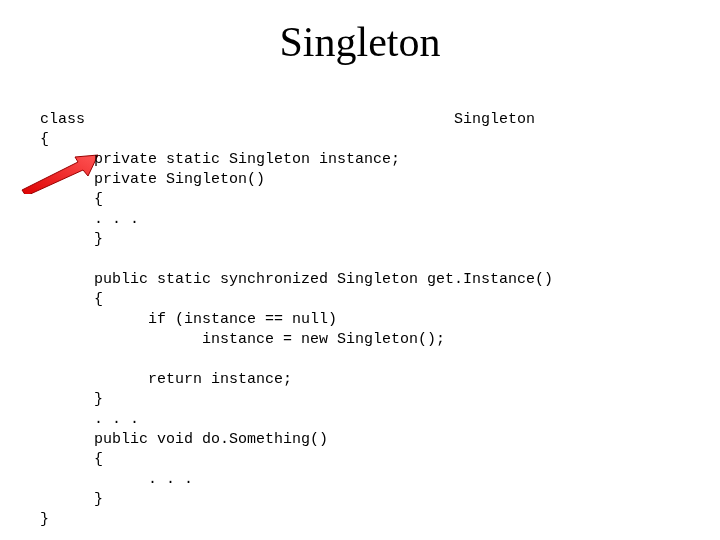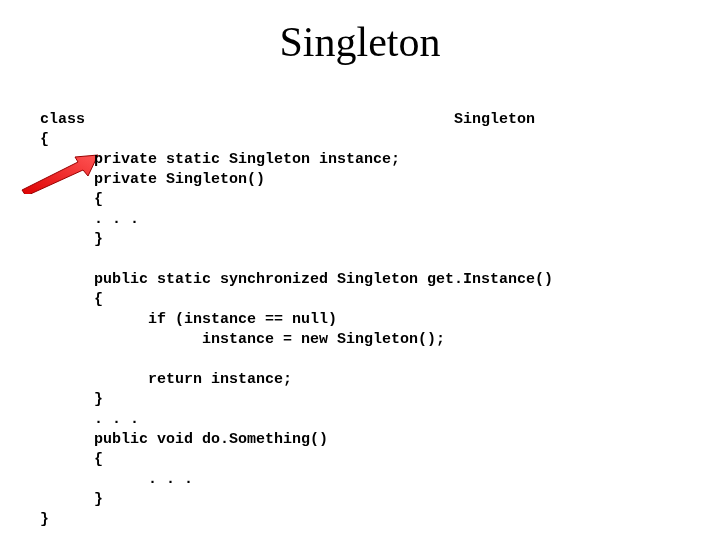--- a/index.html
+++ b/index.html
@@ -29,21 +29,21 @@
   }
   .code {
     position: absolute;
     top: 90px;
     left: 40px;
     width: 650px;
     font-family: "Courier New", Courier, monospace;
     font-size: 15px;
     line-height: 20px;
     white-space: pre;
-    font-weight: bold;
+    font-weight: normal;
   }
   .usage {
     position: absolute;
     left: 300px;
     top: 500px;
     width: 420px;
     font-family: Arial, Helvetica, sans-serif;
     font-size: 18px;
   }
   .arrow {

